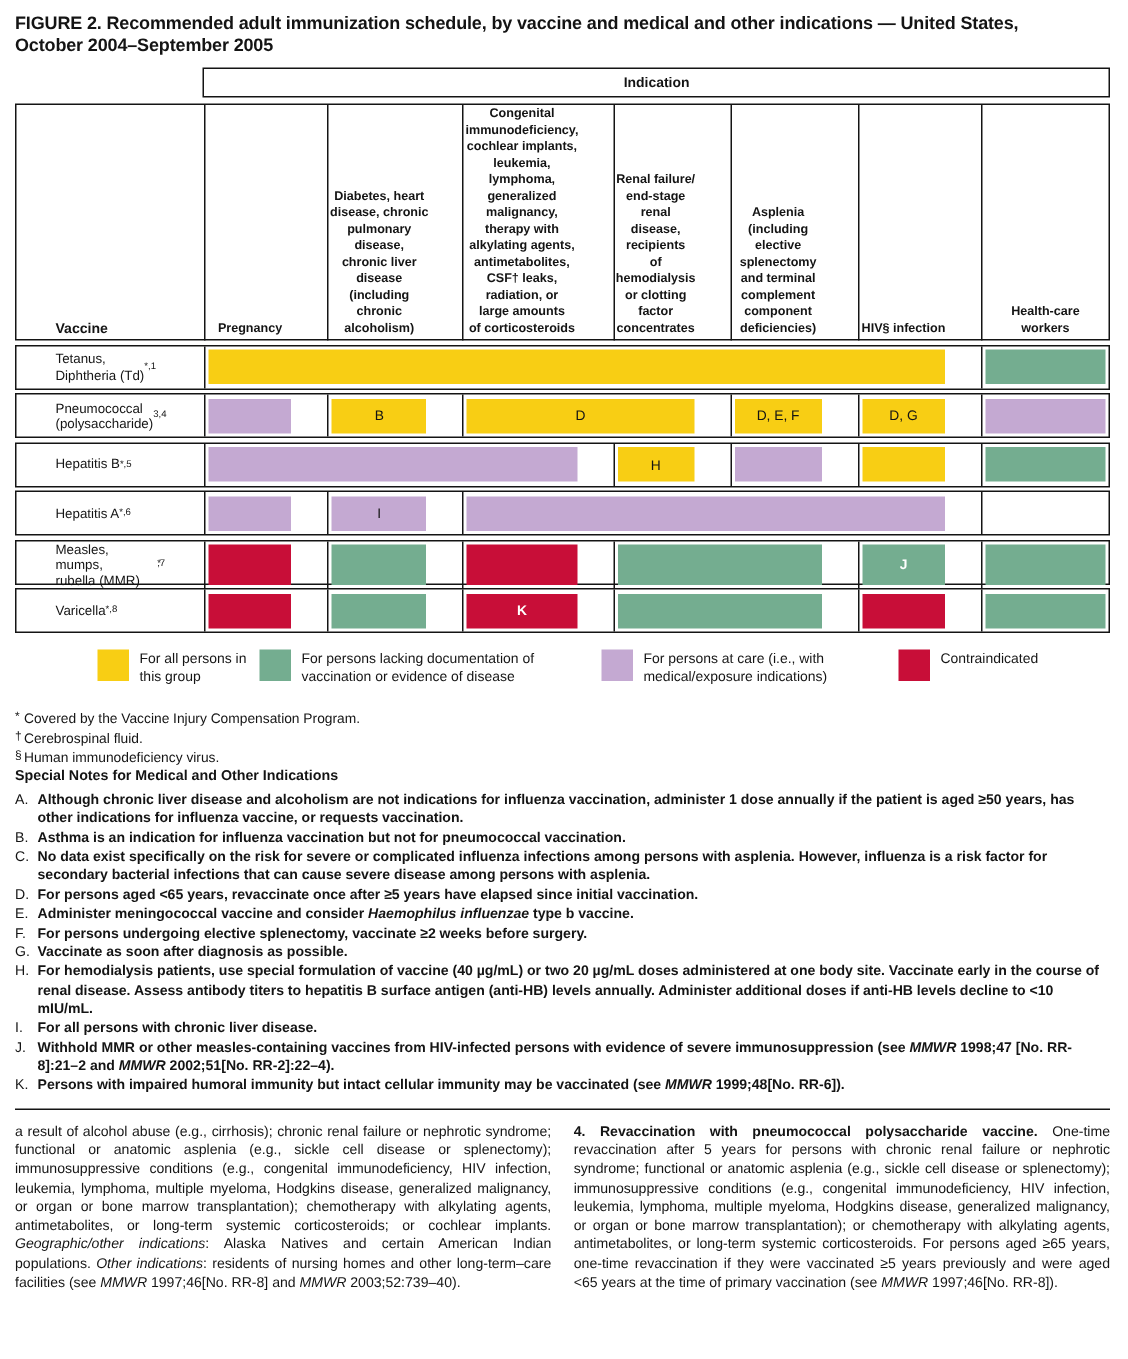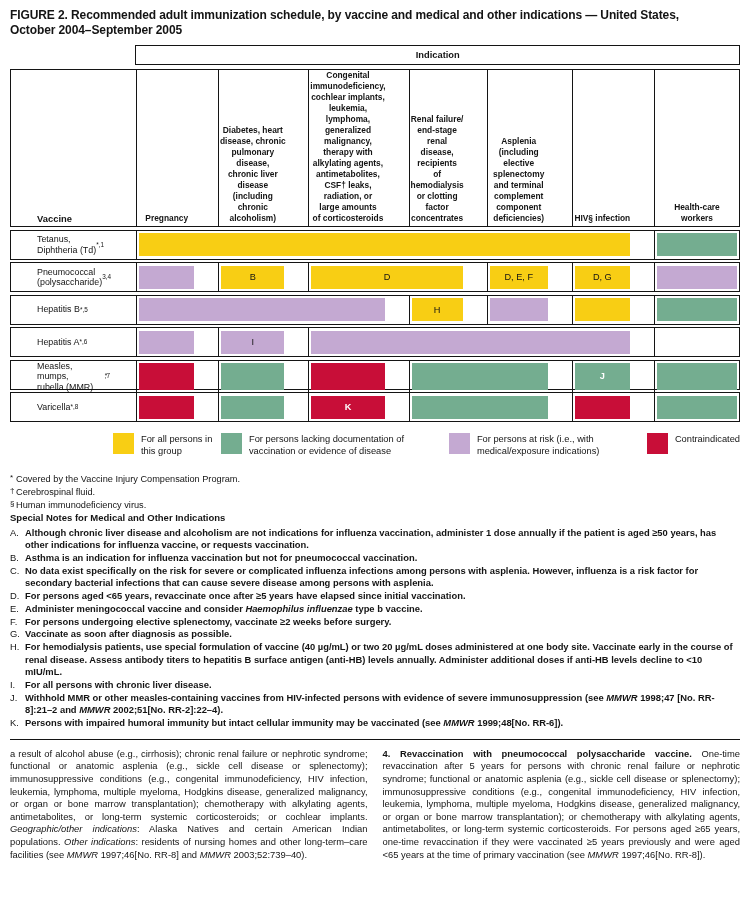--- a/index.html
+++ b/index.html
@@ -26,21 +26,21 @@
   .dcell{display:flex;padding:2.5px 2px;}
   .bar{flex:1;display:flex;align-items:center;justify-content:center;font-size:9.2px;}
   .bar.wlabel{color:#fff;font-weight:bold;}
   .sup{font-size:0.72em;vertical-align:2.5px;line-height:0;}
   .it{font-style:italic;}
   .bd{font-weight:bold;}
 
   
   .legend{display:flex;margin-top:11px;padding-left:55px;}
   .litem{display:flex;}
-  .litem:nth-child(1){width:108px;margin-left:48px;}
+  .litem:nth-child(1){width:108px;}
   .litem:nth-child(2){width:228px;}
   .litem:nth-child(3){width:198px;}
   .swatch{width:21px;height:21px;flex:none;margin-right:7px;}
   .ltext{font-size:9.3px;line-height:11.5px;padding-top:1px;}
 
   
   .fnotes{margin-top:15px;font-size:9.2px;line-height:11.2px;}
   .fnote .fsym{display:inline-block;width:6px;vertical-align:2px;font-size:8px;}
 
   
@@ -228,21 +228,21 @@
   <div class="litem">
         <span class="swatch" style="background: rgb(248, 206, 20);"></span>
         <span class="ltext">For all persons in this group</span>
       </div>
       <div class="litem">
         <span class="swatch" style="background: rgb(116, 173, 144);"></span>
         <span class="ltext">For persons lacking documentation of vaccination or evidence of disease</span>
       </div>
       <div class="litem">
         <span class="swatch" style="background: rgb(196, 169, 210);"></span>
-        <span class="ltext">For persons at risk (i.e., with medical/exposure indications)</span>
+        <span class="ltext">For persons at care (i.e., with medical/exposure indications)</span>
       </div>
       <div class="litem">
         <span class="swatch" style="background: rgb(200, 14, 56);"></span>
         <span class="ltext">Contraindicated</span>
       </div>
     </div>
 
   <div class="fnotes" id="fnotes">
 
   <div class="fnote"><span class="fsym">*</span><span>Covered by the Vaccine Injury Compensation Program.</span></div>

